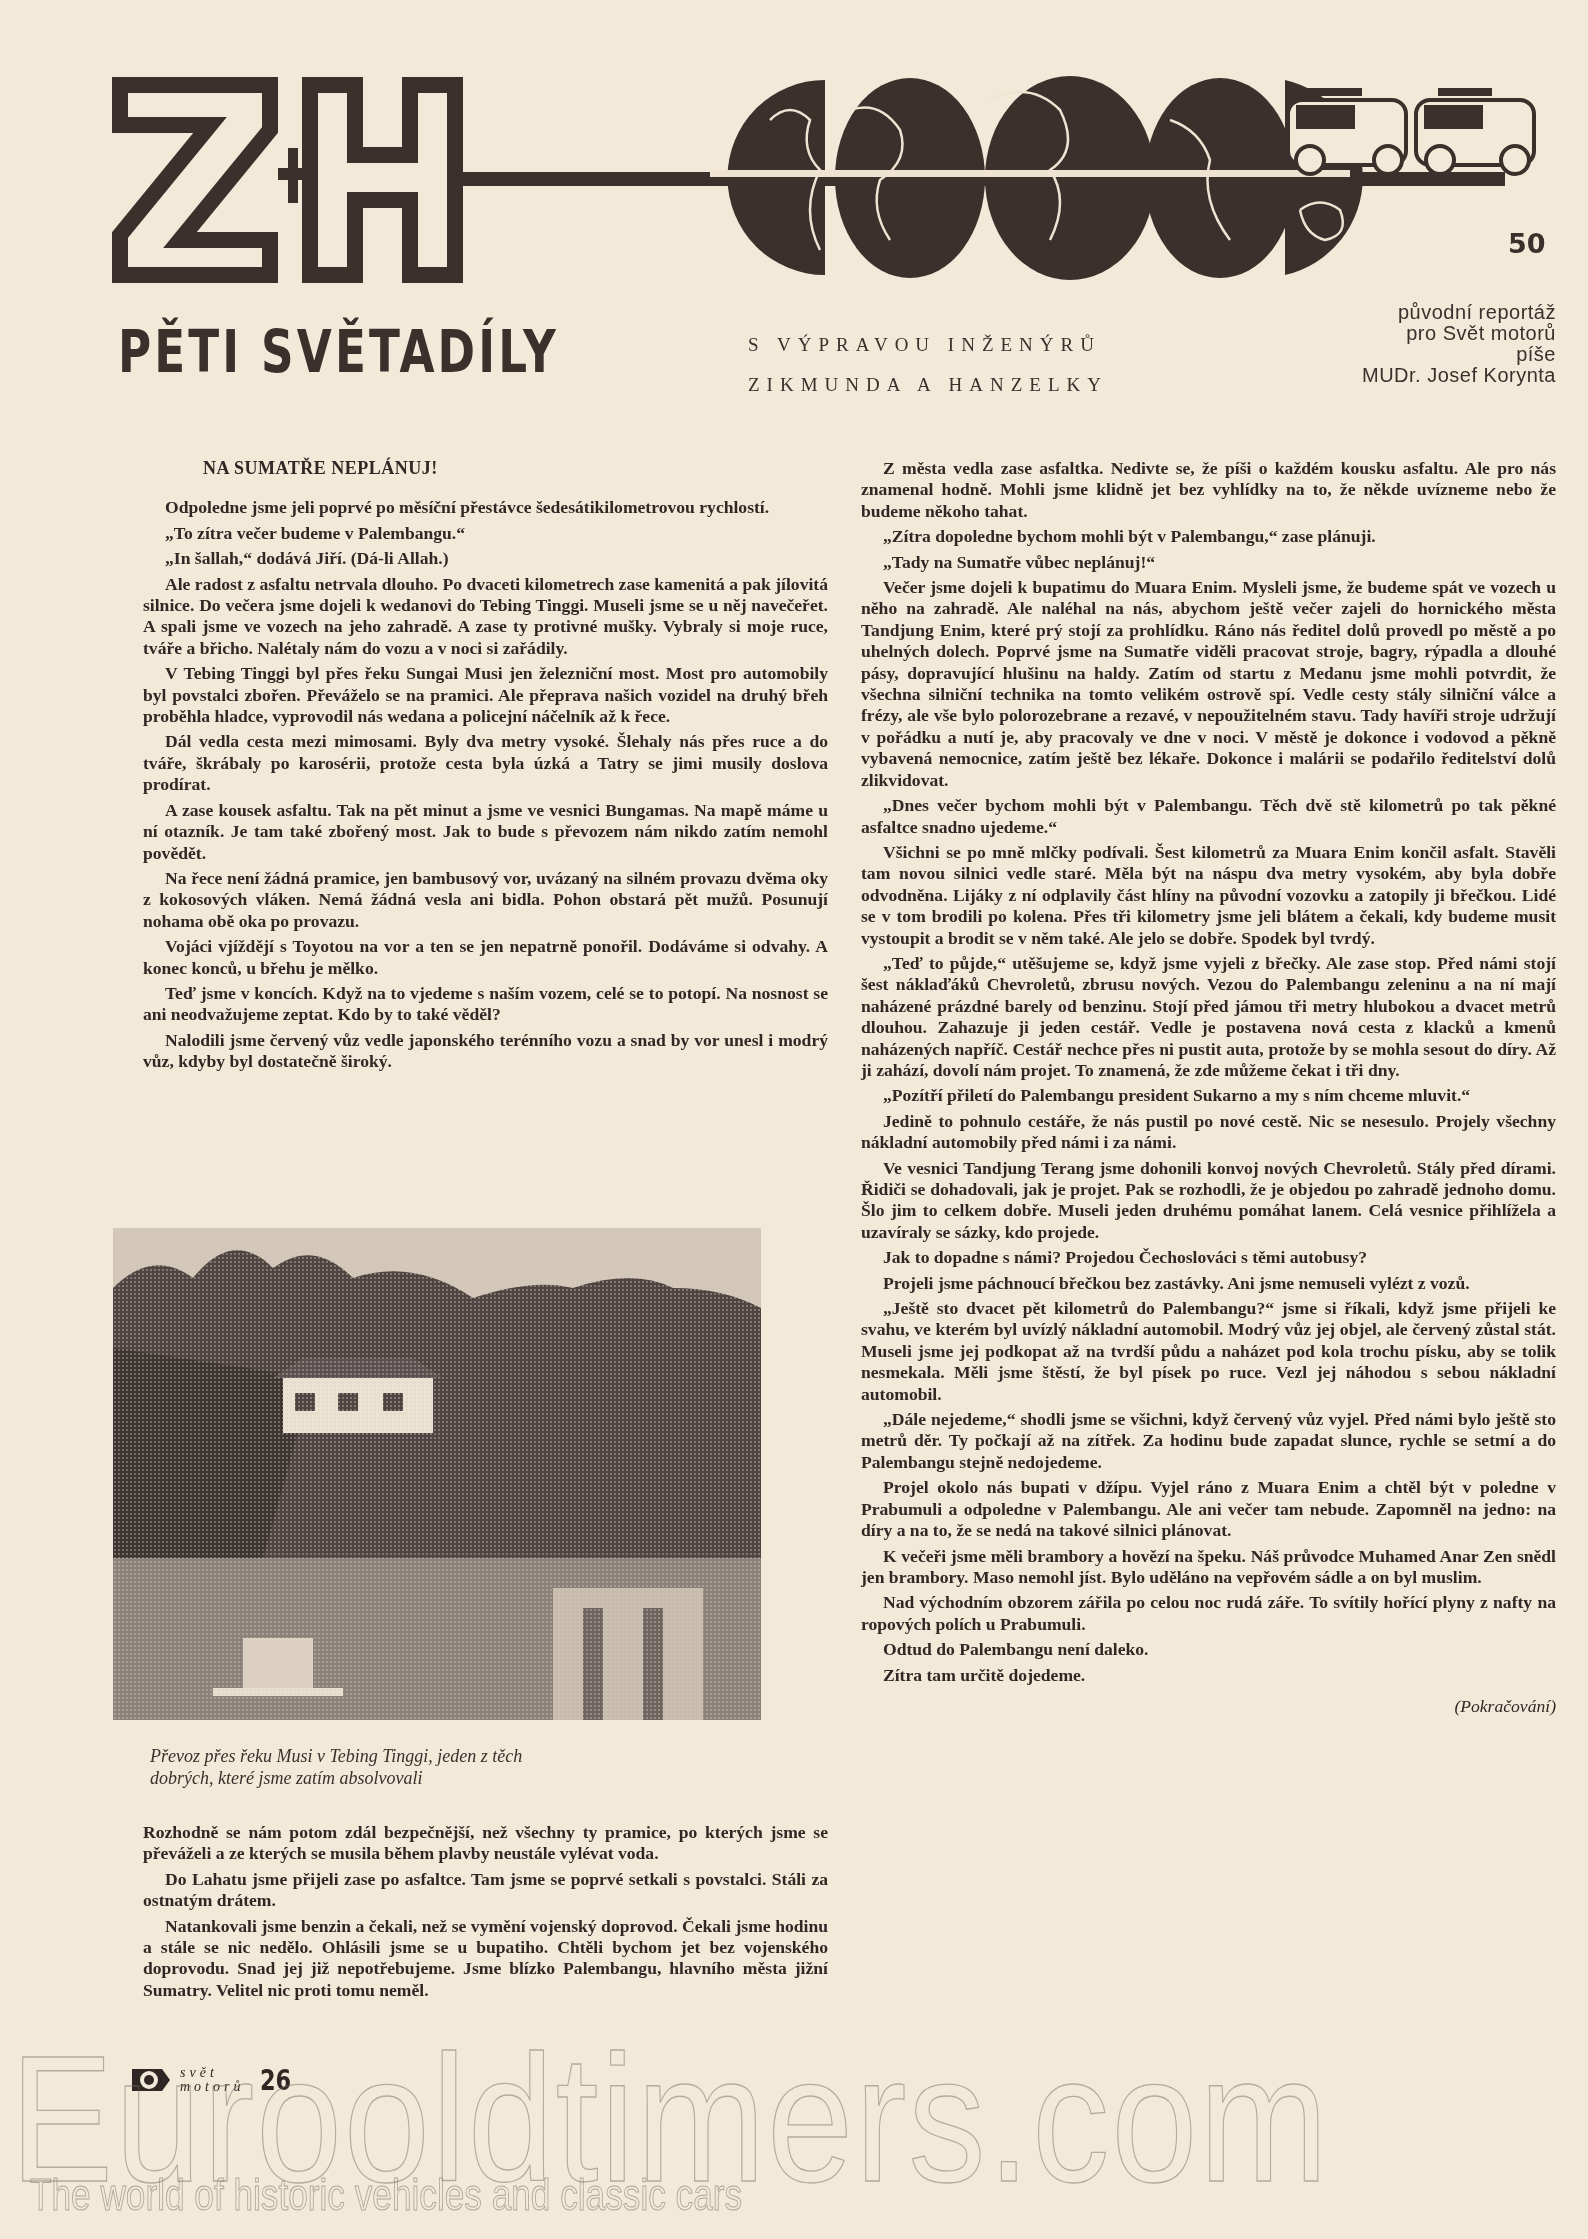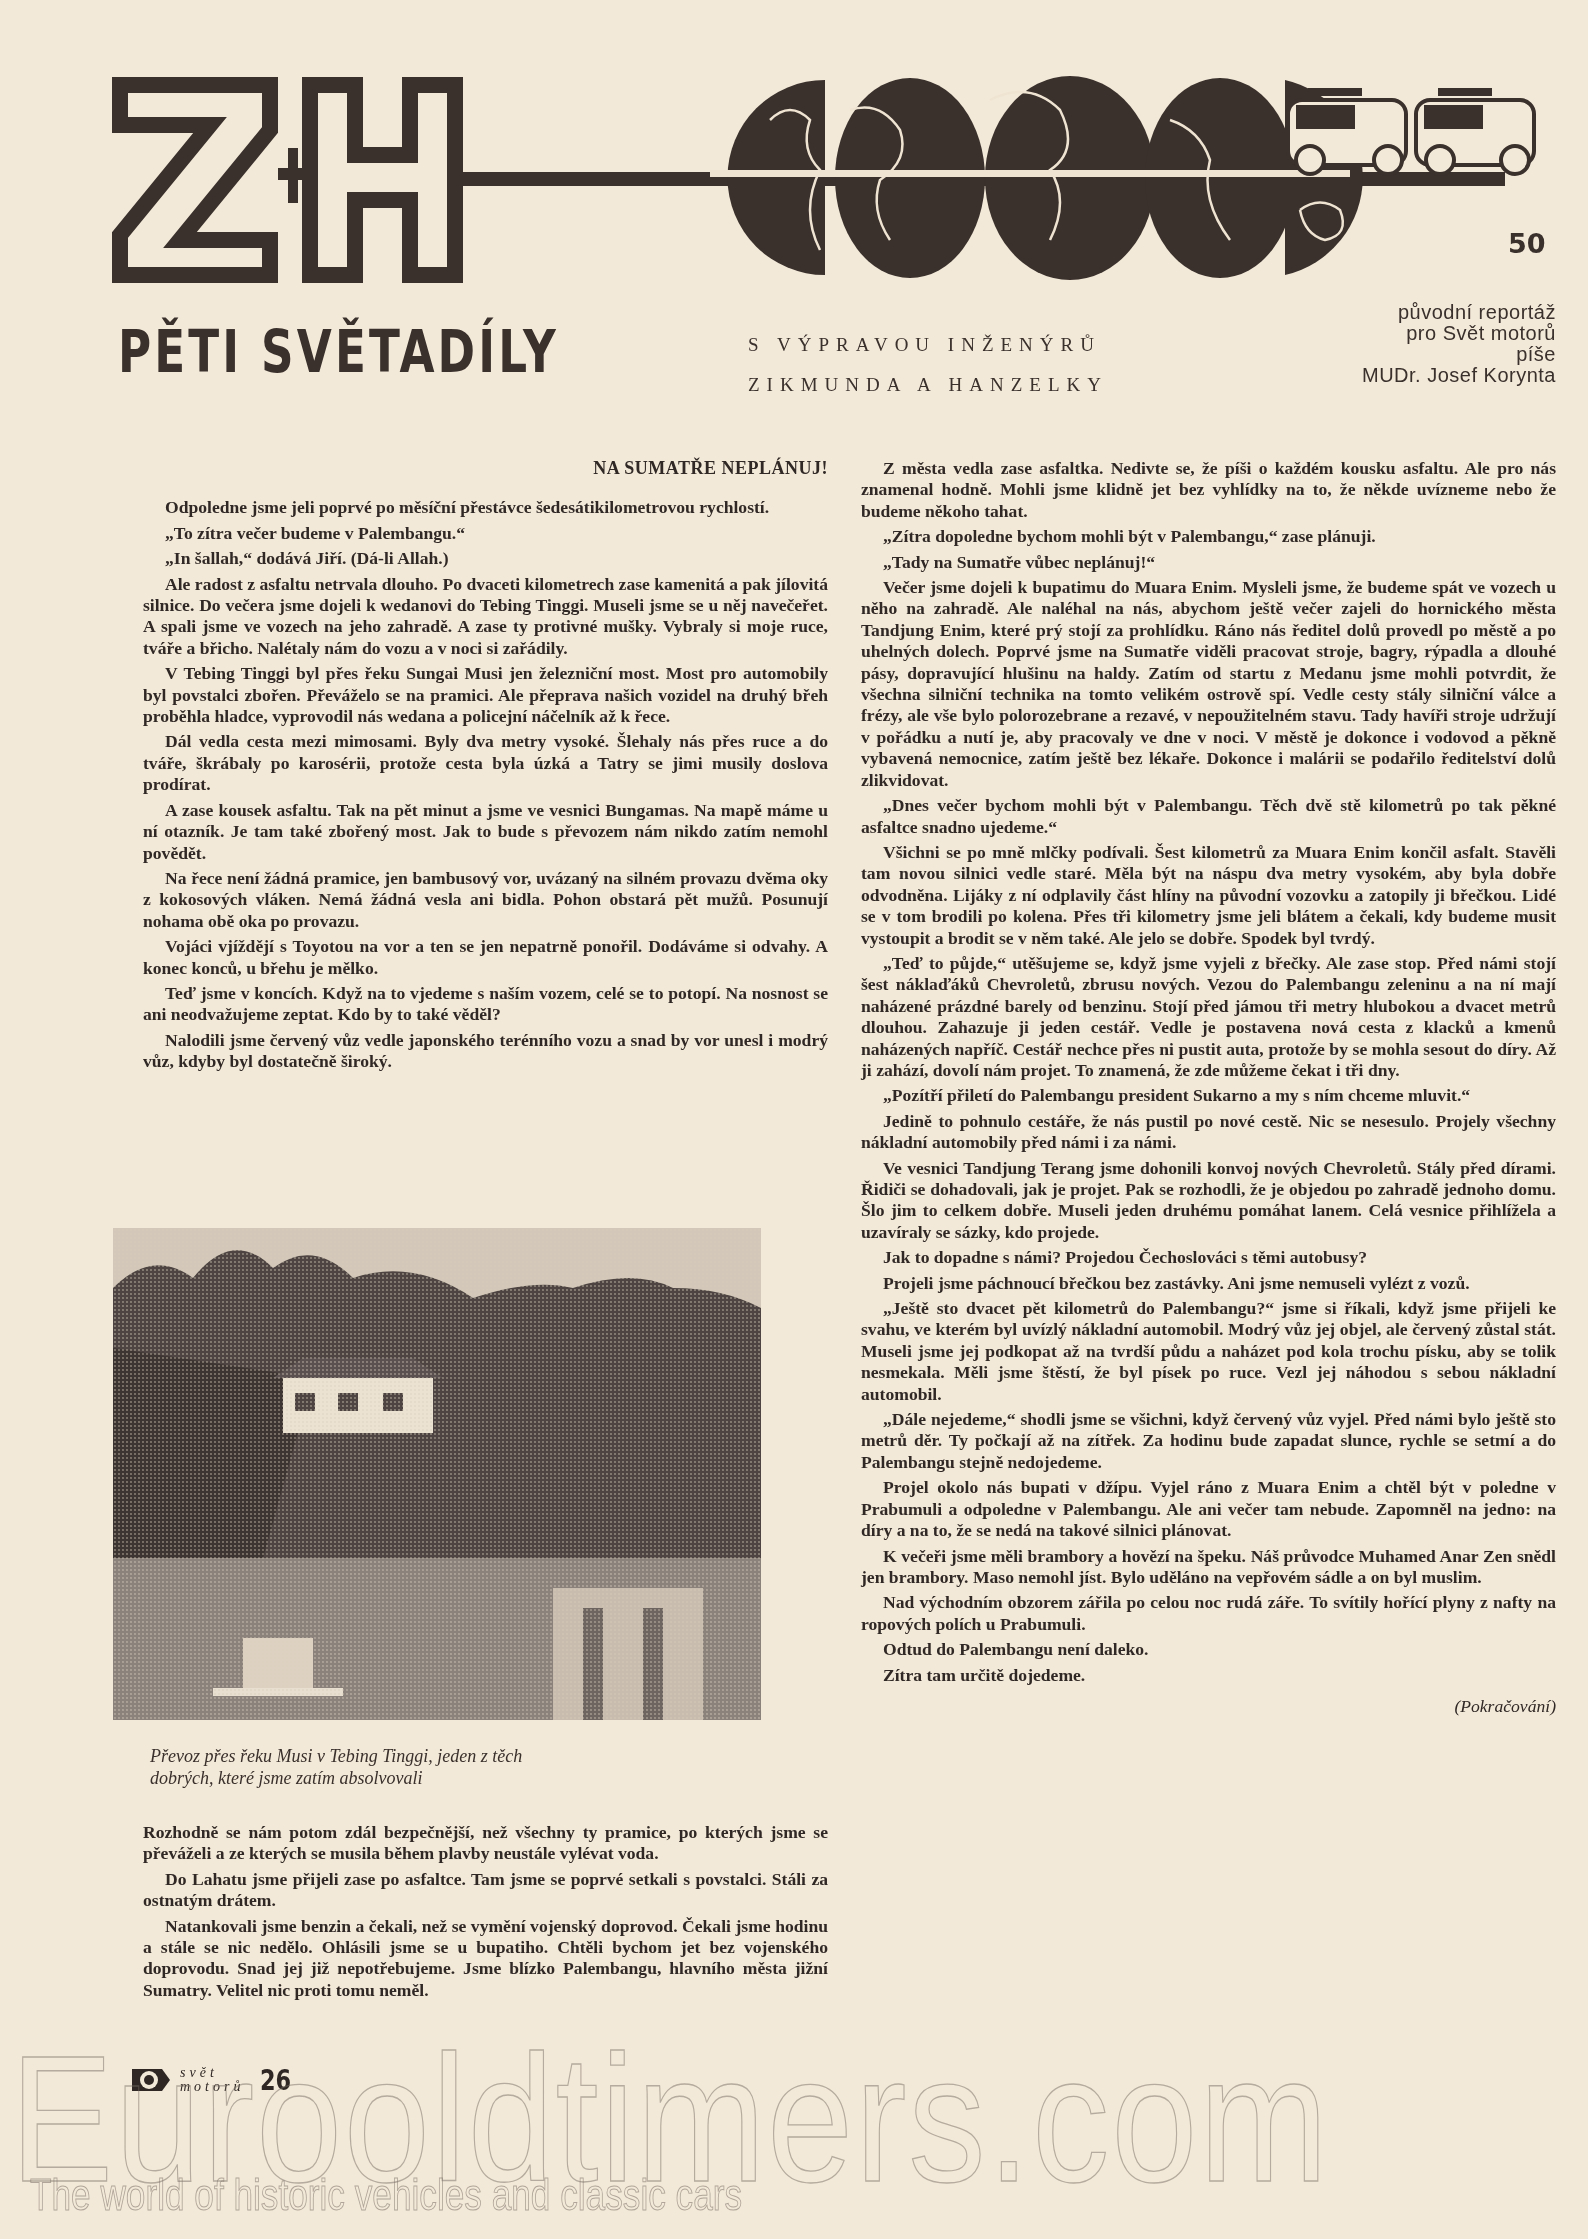--- a/index.html
+++ b/index.html
@@ -34,21 +34,21 @@
   
   .column {
     font-size: 17.6px; line-height: 21.4px; text-align: justify;
     font-weight: 600; color: #302825;
   }
   .column p { margin: 0 0 4px 0; text-indent: 22px; }
   #col-left { left: 143px; top: 458px; width: 685px; }
   #col-left-bottom { left: 143px; top: 1822px; width: 685px; }
   #col-right { left: 861px; top: 458px; width: 695px; }
   #section-heading {
-    text-align: right; font-size: 18px; font-weight: bold; margin: 0 0 18px 0 !important;
+    text-align: left; font-size: 18px; font-weight: bold; margin: 0 0 18px 0 !important;
     text-indent: 0 !important; letter-spacing: 0.5px; padding-left: 60px;
   }
   #continued { text-align: right; font-style: italic; text-indent: 0 !important; margin-top: 10px !important; font-weight: normal; }
   
   #photo { left: 113px; top: 1228px; width: 648px; height: 492px; overflow: hidden; background: #6e6460; }
   #photo svg { width: 100%; height: 100%; display: block; }
   #caption {
     left: 150px; top: 1745px; width: 560px; text-align: left; font-style: italic;
     font-size: 18px; line-height: 22px; color: #3a302c;
   }

